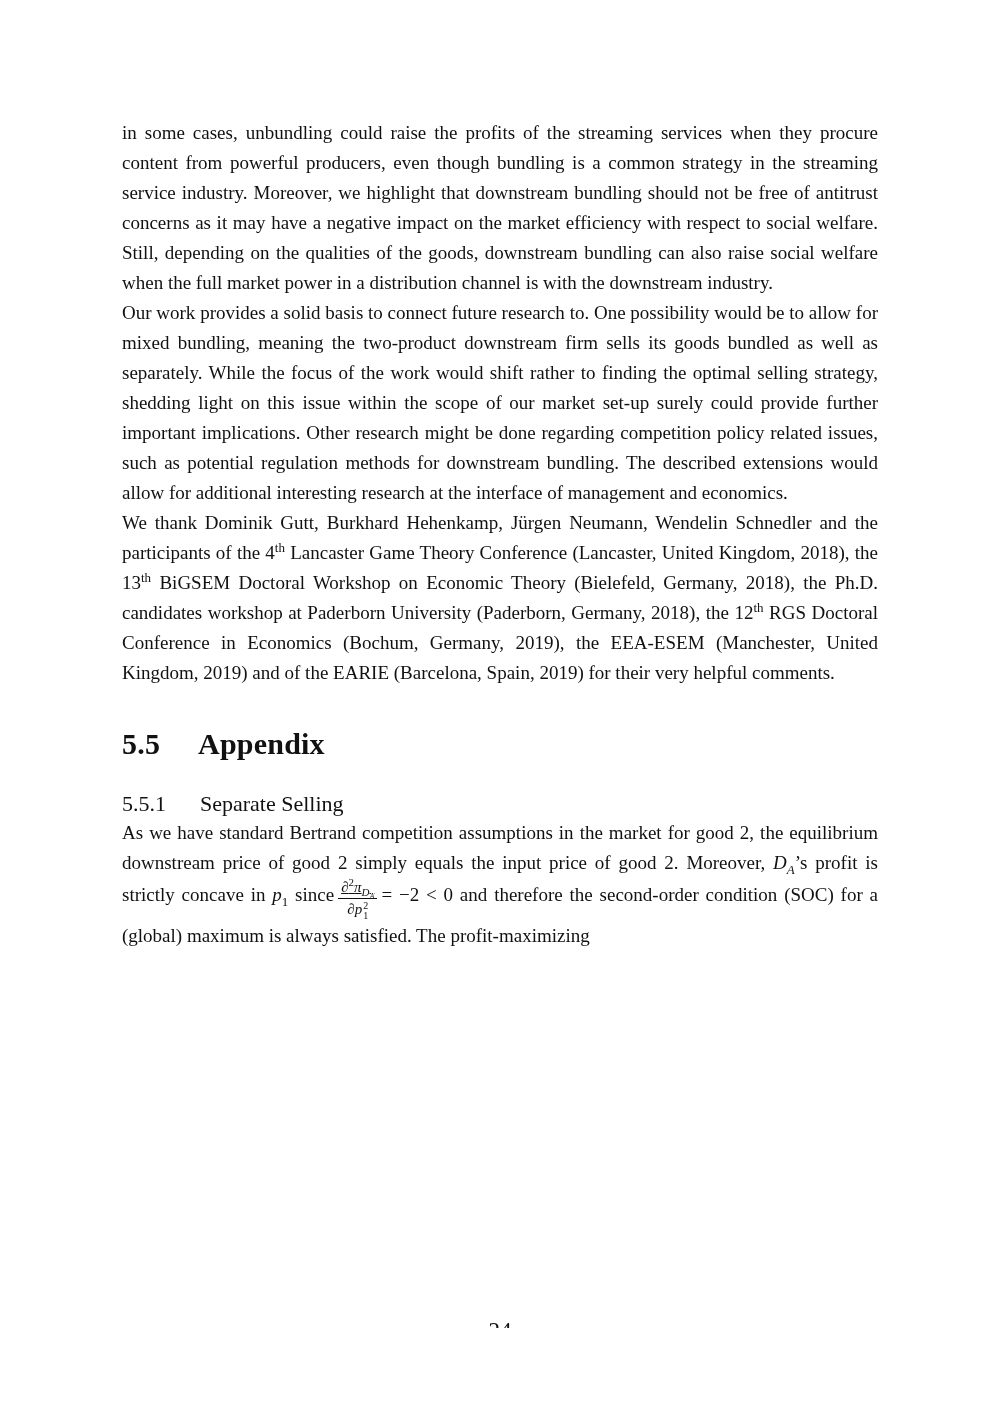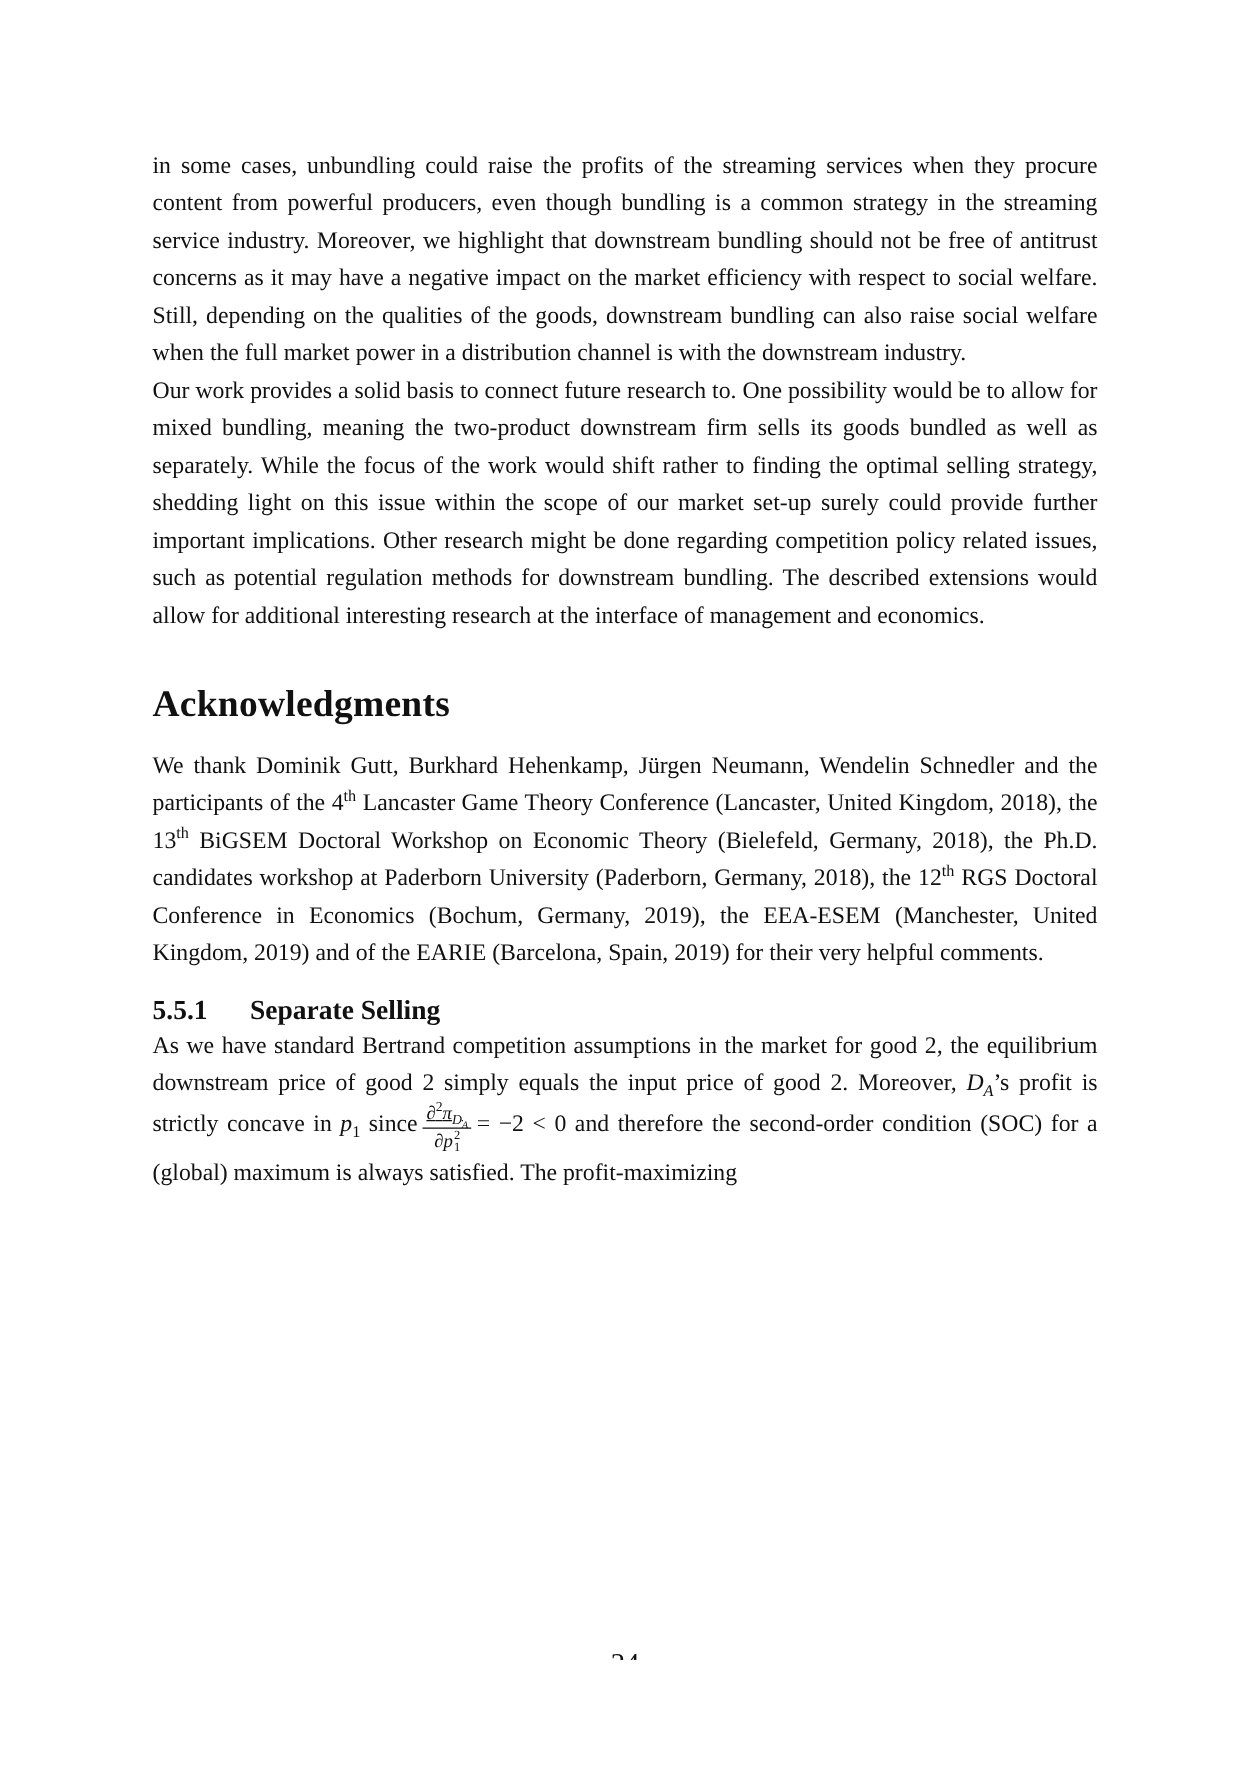--- a/index.html
+++ b/index.html
@@ -33,24 +33,24 @@
   }
   h1.big-heading {
     margin: 38px 0 16px 0;
     font-size: 30px;
     line-height: 36px;
     font-weight: bold;
     letter-spacing: 0.2px;
   }
   h1.big-heading .sec-num { margin-right: 38px; }
   h2.sub-heading {
-    margin: 16px 0 0 0;
+    margin: 28px 0 0 0;
     font-size: 22px;
     line-height: 28px;
-    font-weight: bold;
+    font-weight: normal;
   }
   h2.sub-heading .sec-num { margin-right: 34px; }
   h3.block-heading {
     margin: 18px 0 16px 0;
     font-size: 20px;
     line-height: 26px;
     font-weight: bold;
   }
   .mi { font-style: italic; }
   .msub {
@@ -123,27 +123,27 @@
 </head>
 <body>
 
 <div class="page">
   <div class="content">
 
     <p class="body-text">in some cases, unbundling could raise the profits of the streaming services when they procure content from powerful producers, even though bundling is a common strategy in the streaming service industry. Moreover, we highlight that downstream bundling should not be free of antitrust concerns as it may have a negative impact on the market efficiency with respect to social welfare. Still, depending on the qualities of the goods, downstream bundling can also raise social welfare when the full market power in a distribution channel is with the downstream industry.</p>
 
     <p class="body-text">Our work provides a solid basis to connect future research to. One possibility would be to allow for mixed bundling, meaning the two-product downstream firm sells its goods bundled as well as separately. While the focus of the work would shift rather to finding the optimal selling strategy, shedding light on this issue within the scope of our market set-up surely could provide further important implications. Other research might be done regarding competition policy related issues, such as potential regulation methods for downstream bundling. The described extensions would allow for additional interesting research at the interface of management and economics.</p>
 
-    <h1 class="big-heading">
-      <span>Acknowledgments</span>
-    </h1>
 
     <p class="body-text"><span>We thank Dominik Gutt, Burkhard Hehenkamp, Jürgen Neumann, Wendelin Schnedler and the participants of the 4</span><span class="ord-sup">th</span><span> Lancaster Game Theory Conference (Lancaster, United Kingdom, 2018), the 13</span><span class="ord-sup">th</span><span> BiGSEM Doctoral Workshop on Economic Theory (Bielefeld, Germany, 2018), the Ph.D. candidates workshop at Paderborn University (Paderborn, Germany, 2018), the 12</span><span class="ord-sup">th</span><span> RGS Doctoral Conference in Economics (Bochum, Germany, 2019), the EEA-ESEM (Manchester, United Kingdom, 2019) and of the EARIE (Barcelona, Spain, 2019) for their very helpful comments.</span></p>
 
 
+    <h1 class="big-heading">
+      <span class="sec-num">5.5</span><span>Appendix</span>
+    </h1>
 
     <h2 class="sub-heading">
       <span class="sec-num">5.5.1</span><span>Separate Selling</span>
     </h2>
 
 
     <p class="body-text"><span>As we have standard Bertrand competition assumptions in the market for good 2, the equilibrium downstream price of good 2 simply equals the input price of good 2. Moreover, </span><span class="mi">D</span><span class="msub">A</span><span>’s profit is strictly concave in </span><span class="mi">p</span><span class="msub-num">1</span><span> since</span><span class="frac"><span class="num"><span class="mi">∂</span><span class="fsup">2</span><span class="mi">π</span><span class="fsub"><span>D</span><span class="fsub2">A</span></span></span><span class="den"><span class="mi">∂p</span><span class="stack">
               <span>2</span>
               <span>1</span>
             </span></span></span><span>= −2 &lt; 0 and therefore the second-order condition (SOC) for a (global) maximum is always satisfied. The profit-maximizing</span></p>

